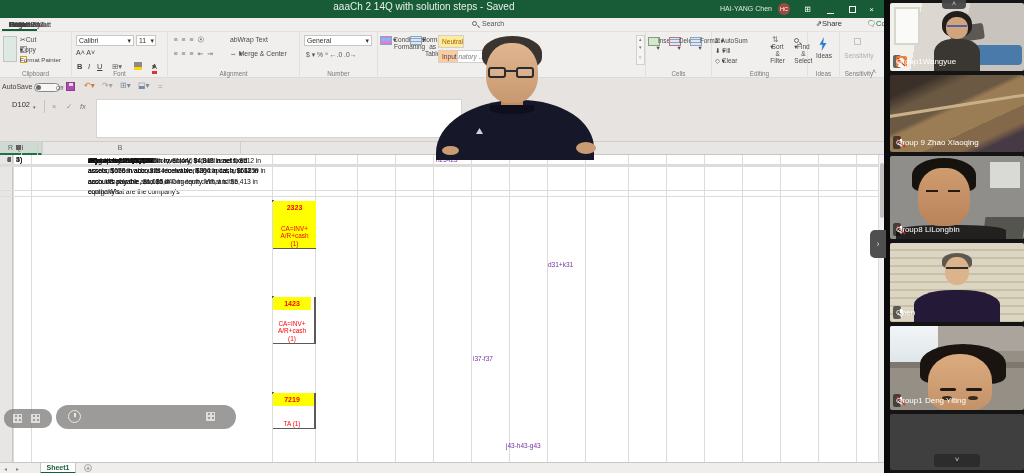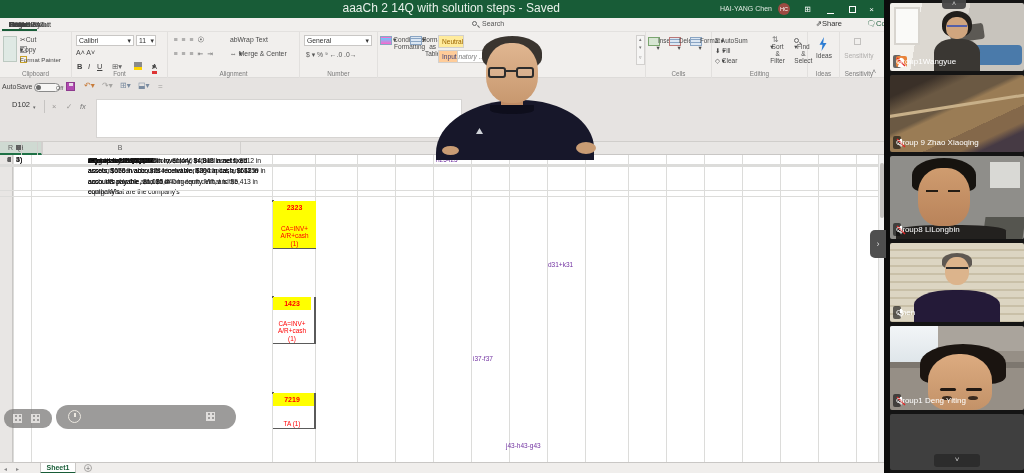--- a/index.html
+++ b/index.html
@@ -2,21 +2,21 @@
 <html><head>
 <meta charset="utf-8">
 <style>
   html,body{margin:0;padding:0;background:#000;}
   #screen{position:relative;width:1024px;height:473px;overflow:hidden;background:#161616;
     font-family:"Liberation Sans",sans-serif;-webkit-font-smoothing:antialiased;}
   #screen *{box-sizing:border-box;position:absolute;}
   
   #excel{left:0;top:0;width:884px;height:473px;background:#f1efed;}
   #titlebar{left:0;top:0;width:884px;height:18px;background:#185c37;color:#fff;}
-  #title{left:50%;top:1px;transform:translateX(-60%);font-size:12px;white-space:nowrap;color:#e8f1ea;margin-left:31px;}
+  #title{left:50%;top:1px;transform:translateX(-60%);font-size:10px;white-space:nowrap;color:#e8f1ea;}
   #userarea{right:2px;top:0;height:18px;width:190px;}
   #username{right:110px;top:5px;font-size:7px;color:#dfe9e2;white-space:nowrap;}
   #userbadge{right:92px;top:3px;width:12px;height:12px;border-radius:50%;background:#9c4a42;color:#fff;
     font-size:5.5px;text-align:center;line-height:12px;}
   .winbtn{top:5px;width:9px;height:9px;color:#fff;font-size:8px;line-height:9px;text-align:center;}
   #win-ribbonopt{right:70px;}#win-min{right:48px;border-bottom:1px solid #fff;height:5px;top:9px;width:7px;}
   #win-restore{right:26px;border:1px solid #fff;width:7px;height:7px;top:6px;}
   #win-close{right:6px;}
   
   #menurow{left:0;top:18px;width:884px;height:14px;background:#f1efed;border-bottom:1px solid #e3e1df;}

